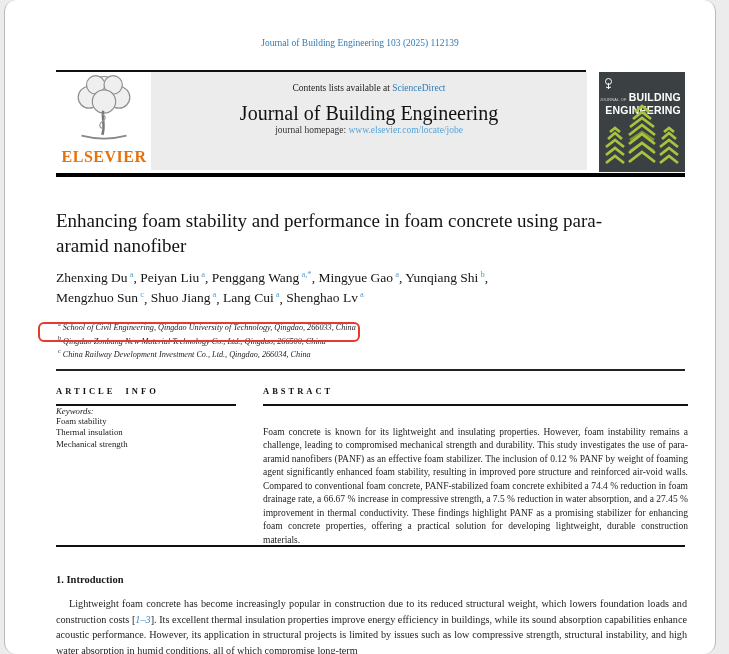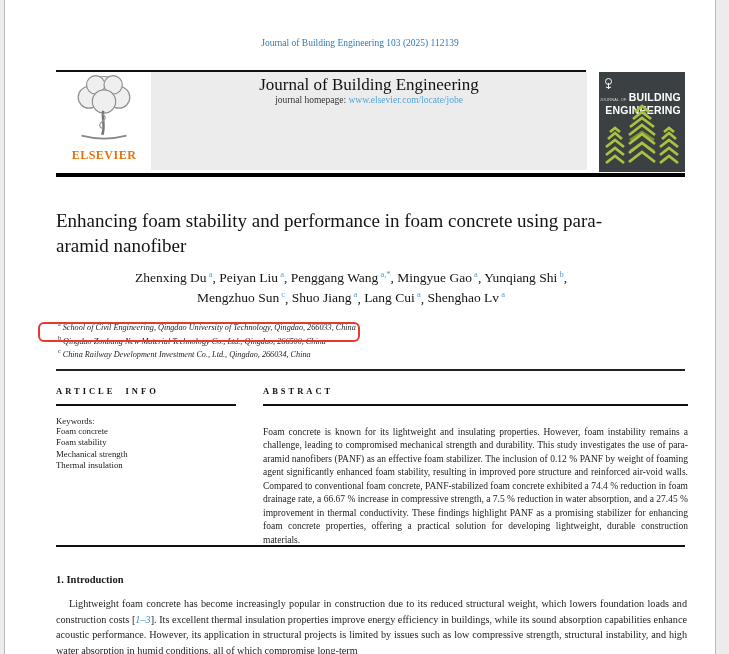--- a/index.html
+++ b/index.html
@@ -1,61 +1,61 @@
 <!DOCTYPE html>
 <html><head>
 <meta charset="utf-8">
 <style>
   * { margin:0; padding:0; box-sizing:border-box; }
   html,body { width:729px; height:654px; overflow:hidden; }
   body { background:#ececec; font-family:"Liberation Serif", serif; color:#1a1a1a; position:relative; }
   .page { position:absolute; left:4px; top:0; width:712px; height:654px; background:#ffffff;
-          border-left:1px solid #b9b9b9; border-right:1px solid #b9b9b9; }
+          border-left:1px solid #b9b9b9; border-right:1px solid #b9b9b9;border-radius:12px; }
   .abs { position:absolute; }
 
   
   .citation-line { top:38px; left:0; width:100%; text-align:center; font-size:9.5px; color:#2d7cb8; }
 
   
   .rule-top   { left:51px; top:70px; width:530px; height:2px; background:#111; }
   .logo-block { left:51px; top:74px; width:96px; height:96px; text-align:center; }
-  .elsevier-word { color:#e8710a; font-size:12px; font-weight:bold; letter-spacing:.5px; margin-top:0; }
+  .elsevier-word { color:#e8710a; font-size:16px; font-weight:bold; letter-spacing:.5px; margin-top:0; }
   .gray-band  { left:146px; top:72px; width:436px; height:98px; background:#ececec; text-align:center; }
   .contents-line { margin-top:11px; font-size:9.5px; color:#222; }
   .sd-link { color:#2d7cb8; }
-  .journal-title { margin-top:3px; font-size:17px; color:#111; }
+  .journal-title { margin-top:9px; font-size:20px; color:#111; }
   .homepage-line { margin-top:0; font-size:9.5px; color:#333; }
   .url-link { color:#56a4d8; }
 
   .cover { left:594px; top:72px; width:86px; height:100px; background:#3b4043; overflow:hidden; }
   .cover-mark { position:absolute; top:4px; left:5px; }
   .cover-title { position:absolute; top:20px; right:4px; text-align:right; color:#fff;
                  font-family:"Liberation Sans", sans-serif; font-weight:bold;
                  font-size:10.5px; line-height:10px; letter-spacing:.2px; }
   .cover-jof { font-size:3.8px; font-weight:normal; color:#d9d9d9; letter-spacing:.3px; margin-right:2px; }
   .cover-trees { position:absolute; bottom:2px; left:0; }
 
   .thick-rule { left:51px; top:173px; width:629px; height:4px; background:#000; }
 
   
   .article-title { left:51px; top:208px; width:580px; font-size:19px; line-height:25px; color:#141414; }
-  .author-list { left:40px; top:265px; width:612px; font-size:13.5px; line-height:17px; color:#141414;text-align:center; }
+  .author-list { left:51px; top:265px; width:612px; font-size:13.5px; line-height:17px; color:#141414; }
   .author-list sup { color:#56a0d2; font-size:8.5px; }
   .affiliation-list { left:53px; top:319px; width:600px; font-size:8.2px; line-height:10px;
                       font-style:italic; color:#222; }
   .affiliation-list sup { font-style:normal; font-size:6px; }
   .red-box { left:33px; top:322px; width:322px; height:20px; border:2.5px solid #e53a2e; border-radius:6px; }
 
   .info-rule { left:51px; top:369px; width:629px; height:1.5px; background:#222; }
 
   .left-col  { left:51px;  top:386px; width:180px; }
   .right-col { left:258px; top:386px; width:425px; }
   .col-heading { font-size:8.5px; font-weight:bold; letter-spacing:3px; word-spacing:5px; color:#111; }
   .col-rule { margin-top:8px; height:1.5px; background:#111; }
-  .keywords-label { margin-top:10px; font-size:8.8px; }
+  .keywords-label { font-style:italic; font-size:8.8px; }
   .keyword { font-size:8.8px; line-height:11.5px; }
   .abstract-text { margin-top:20px; font-size:9.5px; line-height:13.5px; text-align:justify; color:#1c1c1c; }
 
   .bottom-rule { left:51px; top:545px; width:629px; height:2px; background:#111; }
 
   .intro-heading { left:51px; top:574px; font-size:10.5px; font-weight:bold; }
   .intro-para { left:51px; top:596px; width:631px; font-size:10.2px; line-height:15.6px;
                 text-align:justify; text-indent:13px; color:#1c1c1c; }
   .cite-link { color:#3d87c2;font-style:italic; }
 </style>
@@ -81,20 +81,21 @@
         </g>
         <path d="M44 44 C 42 54, 47 60, 43 73" stroke="#777" stroke-width="3" fill="none"></path>
         <path d="M43 48 q 7 4 0 9 q -7 5 1 9" stroke="#9a9a9a" stroke-width="1.5" fill="none"></path>
         <path d="M18 74 q 27 7 54 0" stroke="#888" stroke-width="2" fill="none"></path>
       </svg>
     </span>
     <div class="elsevier-word">ELSEVIER</div>
   </div>
 
   <div class="abs gray-band">
+    <div class="contents-line"><span>Contents lists available at </span><span class="sd-link">ScienceDirect</span></div>
     <div class="journal-title">Journal of Building Engineering</div>
     <div class="homepage-line"><span>journal homepage: </span><span class="url-link">www.elsevier.com/locate/jobe</span></div>
   </div>
 
   <div class="abs cover">
     <span class="cover-mark">
       <svg width="9" height="12" viewBox="0 0 9 12">
         <circle cx="4.5" cy="3.5" r="3" fill="none" stroke="#ffffff" stroke-width="1"></circle>
         <path d="M4.5 5 L4.5 11 M2 9 q 2.5 2 5 0" stroke="#ffffff" stroke-width="1" fill="none"></path>
       </svg>
@@ -145,24 +146,23 @@
     </div>
   <div class="abs red-box"></div>
 
   <div class="abs info-rule"></div>
 
   <div class="abs left-col">
     <div class="col-heading">ARTICLE INFO</div>
     <div class="col-rule"></div>
     <div class="keywords-label">Keywords:</div>
     <div>
-        <div class="keyword">Foam concrete</div>
         <div class="keyword">Foam stability</div>
+        <div class="keyword">Thermal insulation</div>
         <div class="keyword">Mechanical strength</div>
-        <div class="keyword">Thermal insulation</div>
       </div>
   </div>
 
   <div class="abs right-col">
     <div class="col-heading">ABSTRACT</div>
     <div class="col-rule"></div>
     <div class="abstract-text">Foam concrete is known for its lightweight and insulating properties. However, foam instability remains a challenge, leading to compromised mechanical strength and durability. This study investigates the use of para-aramid nanofibers (PANF) as an effective foam stabilizer. The inclusion of 0.12 % PANF by weight of foaming agent significantly enhanced foam stability, resulting in improved pore structure and reinforced air-void walls. Compared to conventional foam concrete, PANF-stabilized foam concrete exhibited a 74.4 % reduction in foam drainage rate, a 66.67 % increase in compressive strength, a 7.5 % reduction in water absorption, and a 27.45 % improvement in thermal conductivity. These findings highlight PANF as a promising stabilizer for enhancing foam concrete properties, offering a practical solution for developing lightweight, durable construction materials.</div>
   </div>
 
   <div class="abs bottom-rule"></div>

